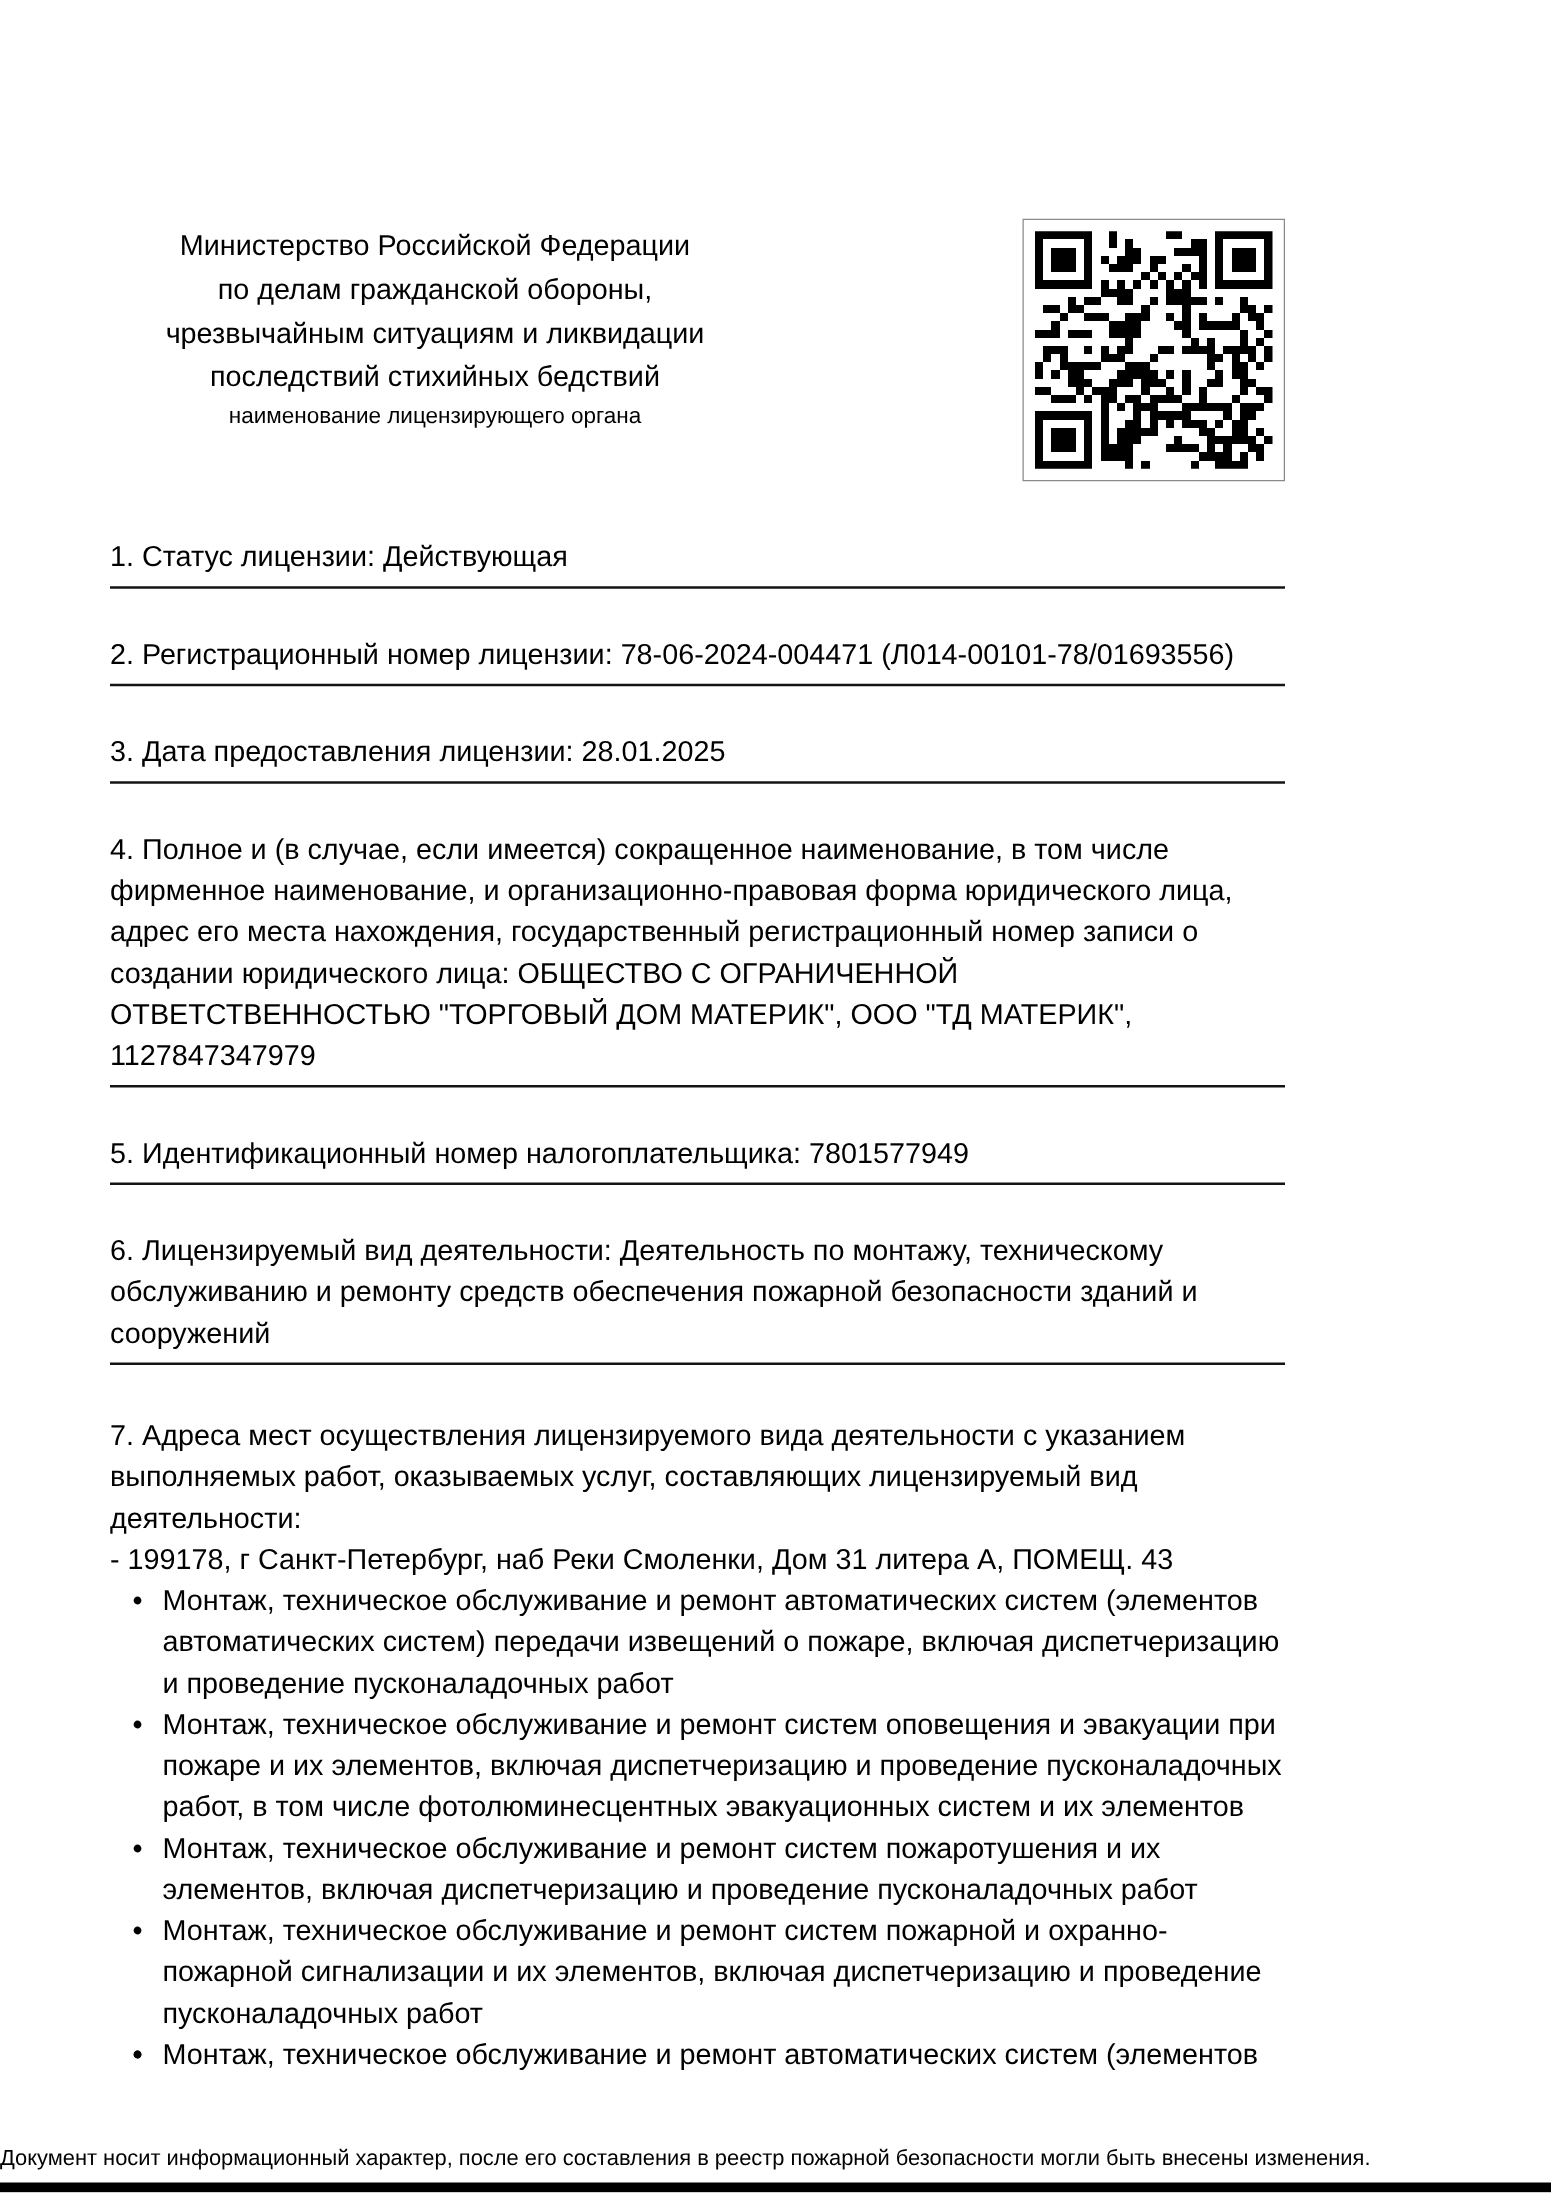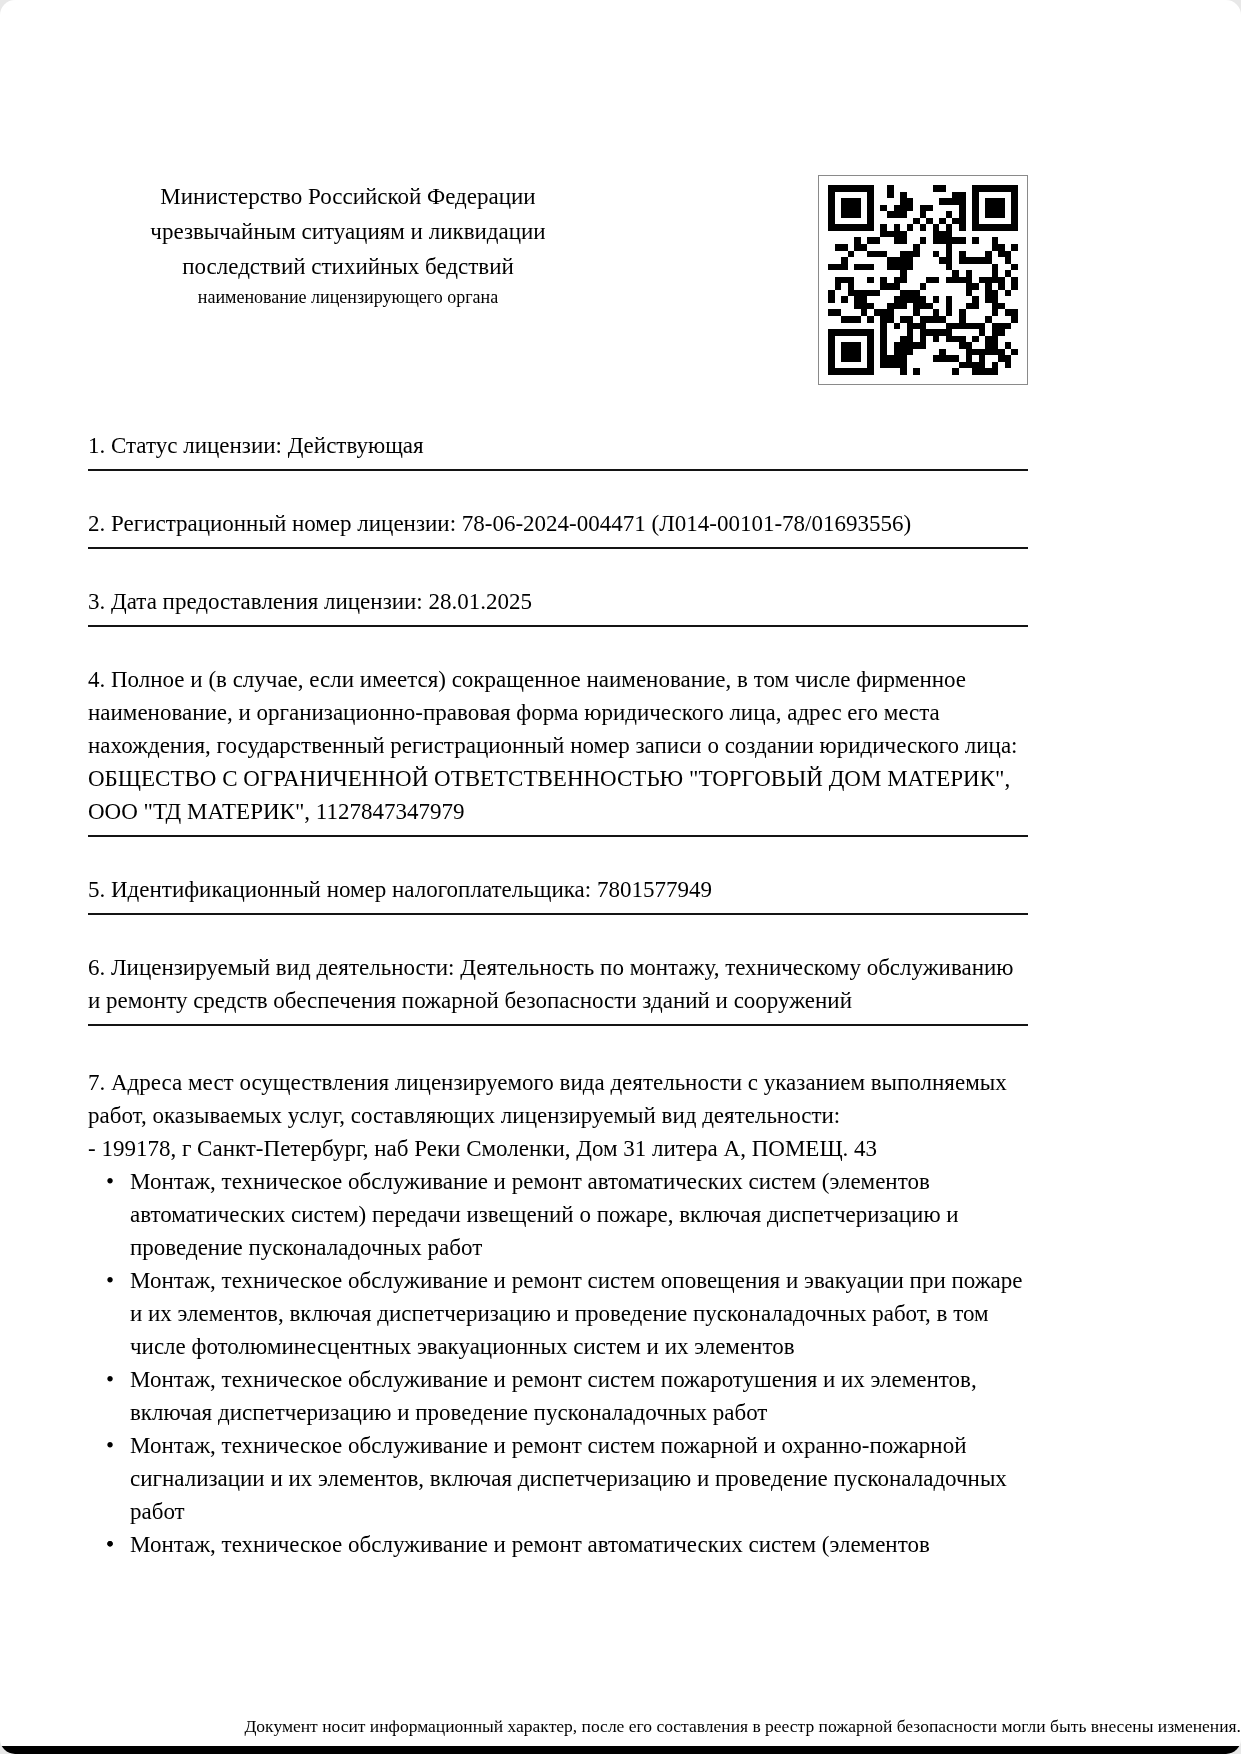--- a/index.html
+++ b/index.html
@@ -1,18 +1,18 @@
 <!DOCTYPE html>
 <html><head>
 <meta charset="utf-8">
 <style>
   html,body{margin:0;padding:0;background:#e8e8e8;}
   .page{
     width:1241px;height:1754px;background:#ffffff;position:relative;overflow:hidden;
-    font-family:Liberation Serif, serif;color:#000;margin:0 auto;border-radius:15px;
+    font-family:Liberation Sans, sans-serif;color:#000;margin:0 auto;
   }
   .content{position:absolute;left:88px;top:0;width:940px;}
   
   .header-row{display:flex;justify-content:space-between;align-items:flex-start;padding-top:175px;}
   .ministry{width:520px;text-align:center;font-size:23px;line-height:35px;padding-top:4px;}
   .ministry-caption{font-size:18px;line-height:22px;margin-top:2px;}
   .qr-box{
     width:210px;height:210px;border:1px solid #8a8a8a;background:#fff;box-sizing:border-box;
     display:flex;align-items:center;justify-content:center;flex:0 0 auto;
   }
@@ -26,34 +26,35 @@
   }
   .field.first{margin-top:44px;}
   
   .addresses{margin-top:40px;font-size:23px;line-height:33px;}
   .addresses p{margin:0;}
   ul.bullets{margin:0;padding:0;list-style:none;font-size:23px;line-height:33px;}
   ul.bullets li{position:relative;padding-left:42px;margin:0;}
   ul.bullets .marker{position:absolute;left:18px;top:0;}
   
   .footer{
-    position:absolute;left:0;bottom:17px;width:100%;text-align:right;
+    position:absolute;left:0;bottom:17px;width:100%;text-align:left;
     font-size:17.5px;line-height:22px;
   }
   .bottom-bar{position:absolute;left:0;bottom:0;width:100%;height:8px;background:#000;}
 </style>
 </head>
 <body>
 
 <div class="page">
   <div class="content">
 
     <div class="header-row">
       <div class="ministry">
         <div>Министерство Российской Федерации</div>
+        <div>по делам гражданской обороны,</div>
         <div>чрезвычайным ситуациям и ликвидации</div>
         <div>последствий стихийных бедствий</div>
         <div class="ministry-caption">наименование лицензирующего органа</div>
       </div>
       <div class="qr-box">
         <svg width="190" height="190" viewBox="0 0 29 29" shape-rendering="crispEdges">
             <rect x="0" y="0" width="29" height="29" fill="#fff"></rect>
             <rect x="0" y="0" width="1" height="1" fill="#000"></rect>
             <rect x="1" y="0" width="1" height="1" fill="#000"></rect>
             <rect x="2" y="0" width="1" height="1" fill="#000"></rect>

